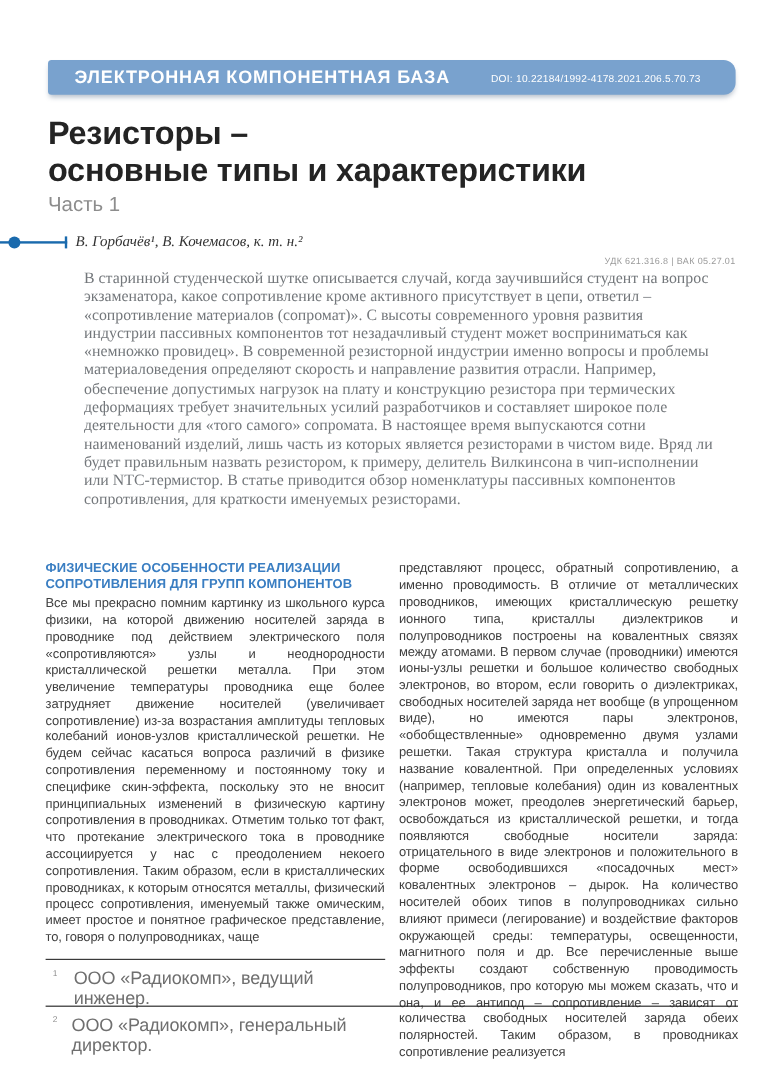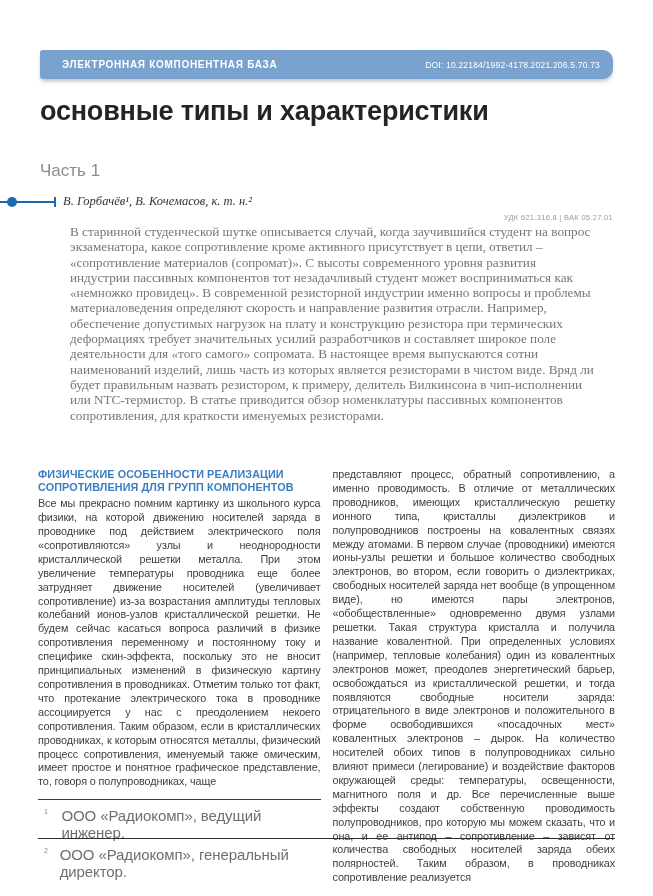--- a/index.html
+++ b/index.html
@@ -12,24 +12,24 @@
 
   
   .topbar {
     position:absolute; left:40px; top:50px; width:573px; height:29px;
     background:#79a2ce; border-radius:3px 10px 10px 3px;
     display:flex; align-items:center; justify-content:space-between;
     box-shadow:0 3px 4px -1px rgba(70,95,125,.40);
   }
   .topbar .category {
     padding-left:22px; color:#ffffff; font-weight:bold;
-    font-size:10px; letter-spacing:.7px;
+    font-size:15px; letter-spacing:.7px;
   }
   .topbar .doi {
-    padding-right:13px; color:#ffffff; font-size:8.5px; letter-spacing:.2px;
+    padding-right:29px; color:#ffffff; font-size:8.5px; letter-spacing:.2px;
   }
 
   
   .title {
     position:absolute; left:40px; top:96px;
     font-size:27px; line-height:31px; font-weight:bold; color:#242424;
     letter-spacing:-.2px;
   }
   .subtitle {
     position:absolute; left:40px; top:161px;
@@ -117,20 +117,21 @@
 <body>
 
 <div class="page">
 
   <div class="topbar">
     <span class="category">ЭЛЕКТРОННАЯ КОМПОНЕНТНАЯ БАЗА</span>
     <span class="doi">DOI: 10.22184/1992-4178.2021.206.5.70.73</span>
   </div>
 
   <div class="title">
+    <div>Резисторы –</div>
     <div>основные типы и характеристики</div>
   </div>
   <div class="subtitle">Часть 1</div>
 
   <div class="author-rule">
     <div class="dot"></div>
     <div class="tick"></div>
   </div>
   <div class="authors">В. Горбачёв¹, В. Кочемасов, к. т. н.²</div>
   <div class="udc">УДК 621.316.8 | ВАК 05.27.01</div>

